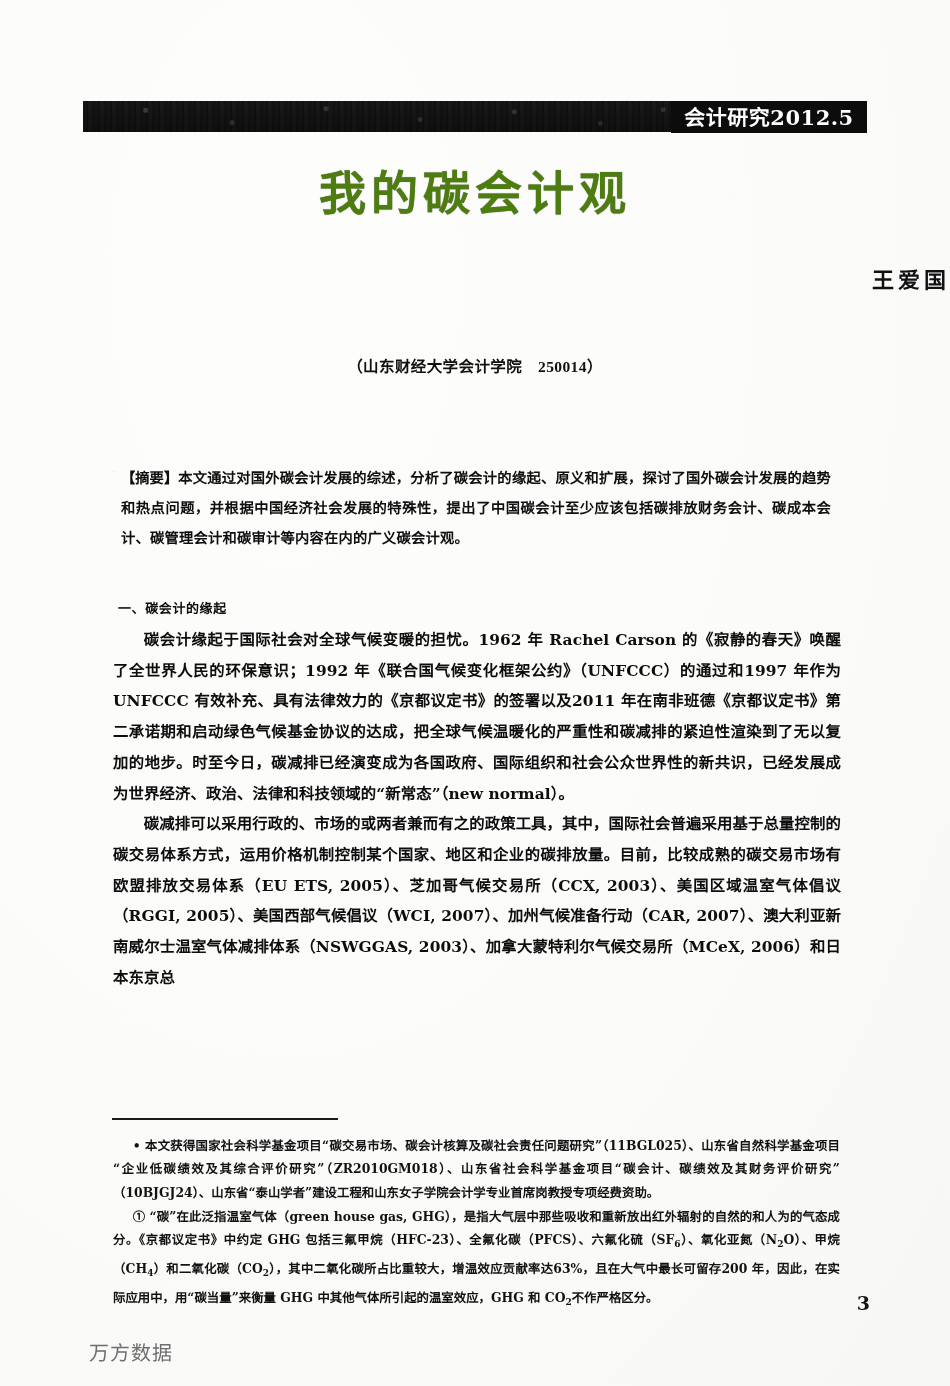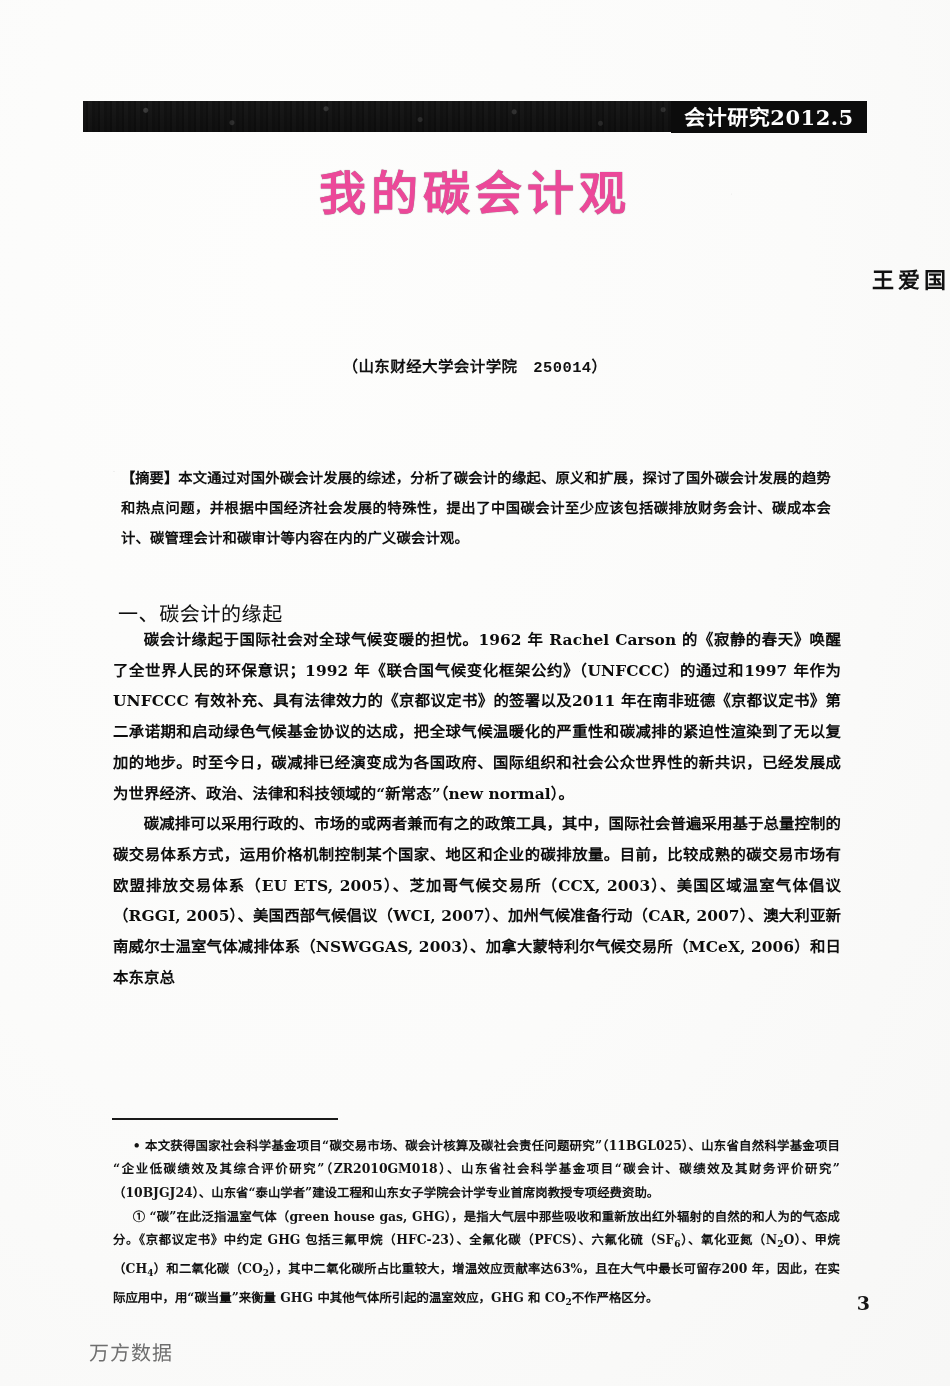--- a/index.html
+++ b/index.html
@@ -95,42 +95,42 @@
   .doc-title {
     position: absolute;
     left: 0;
     right: 0;
     top: 155px;
     text-align: center;
     font-family: "DejaVu Sans", "Liberation Sans", sans-serif;
     font-weight: 700;
     font-size: 47px;
     letter-spacing: 5px;
-    color: #ec4899;
+    color: #4d7c0f;
     text-shadow: 0 0 1px rgba(0,0,0,.55);
   }
   .byline {
     position: absolute;
     left: 0;
     right: 0;
     top: 262px;
     text-align: right;
     font-family: "DejaVu Serif", "Liberation Serif", serif;
     font-weight: 700;
     font-size: 22px;
     letter-spacing: 4px;
     color: #111;
   }
   .affil {
     position: absolute;
     left: 0;
     right: 0;
     top: 354px;
     text-align: center;
-    font-family: Liberation Mono, monospace;
+    font-family: Liberation Serif, serif;
     font-weight: 700;
     font-size: 15.5px;
     letter-spacing: .4px;
     color: #111;
   }
 
   
   .abstract {
     position: absolute;
     left: 113px;
@@ -149,22 +149,22 @@
   .abstract .lead { letter-spacing: 0; }
   .kw { margin-top: 2px !important; }
   .kw .sep { display: inline-block; width: 14px; }
 
   
   .section-title {
     position: absolute;
     left: 118px;
     top: 598px;
     font-family: "DejaVu Sans", "Liberation Sans", sans-serif;
-    font-weight: 400;
-    font-size: 20px;
+    font-weight: 700;
+    font-size: 13px;
     letter-spacing: .6px;
     color: #0d0d0d;
   }
   .body-col {
     position: absolute;
     left: 113px;
     top: 625px;
     width: 728px;
     font-family: "DejaVu Serif", "Liberation Serif", serif;
     font-weight: 700;

